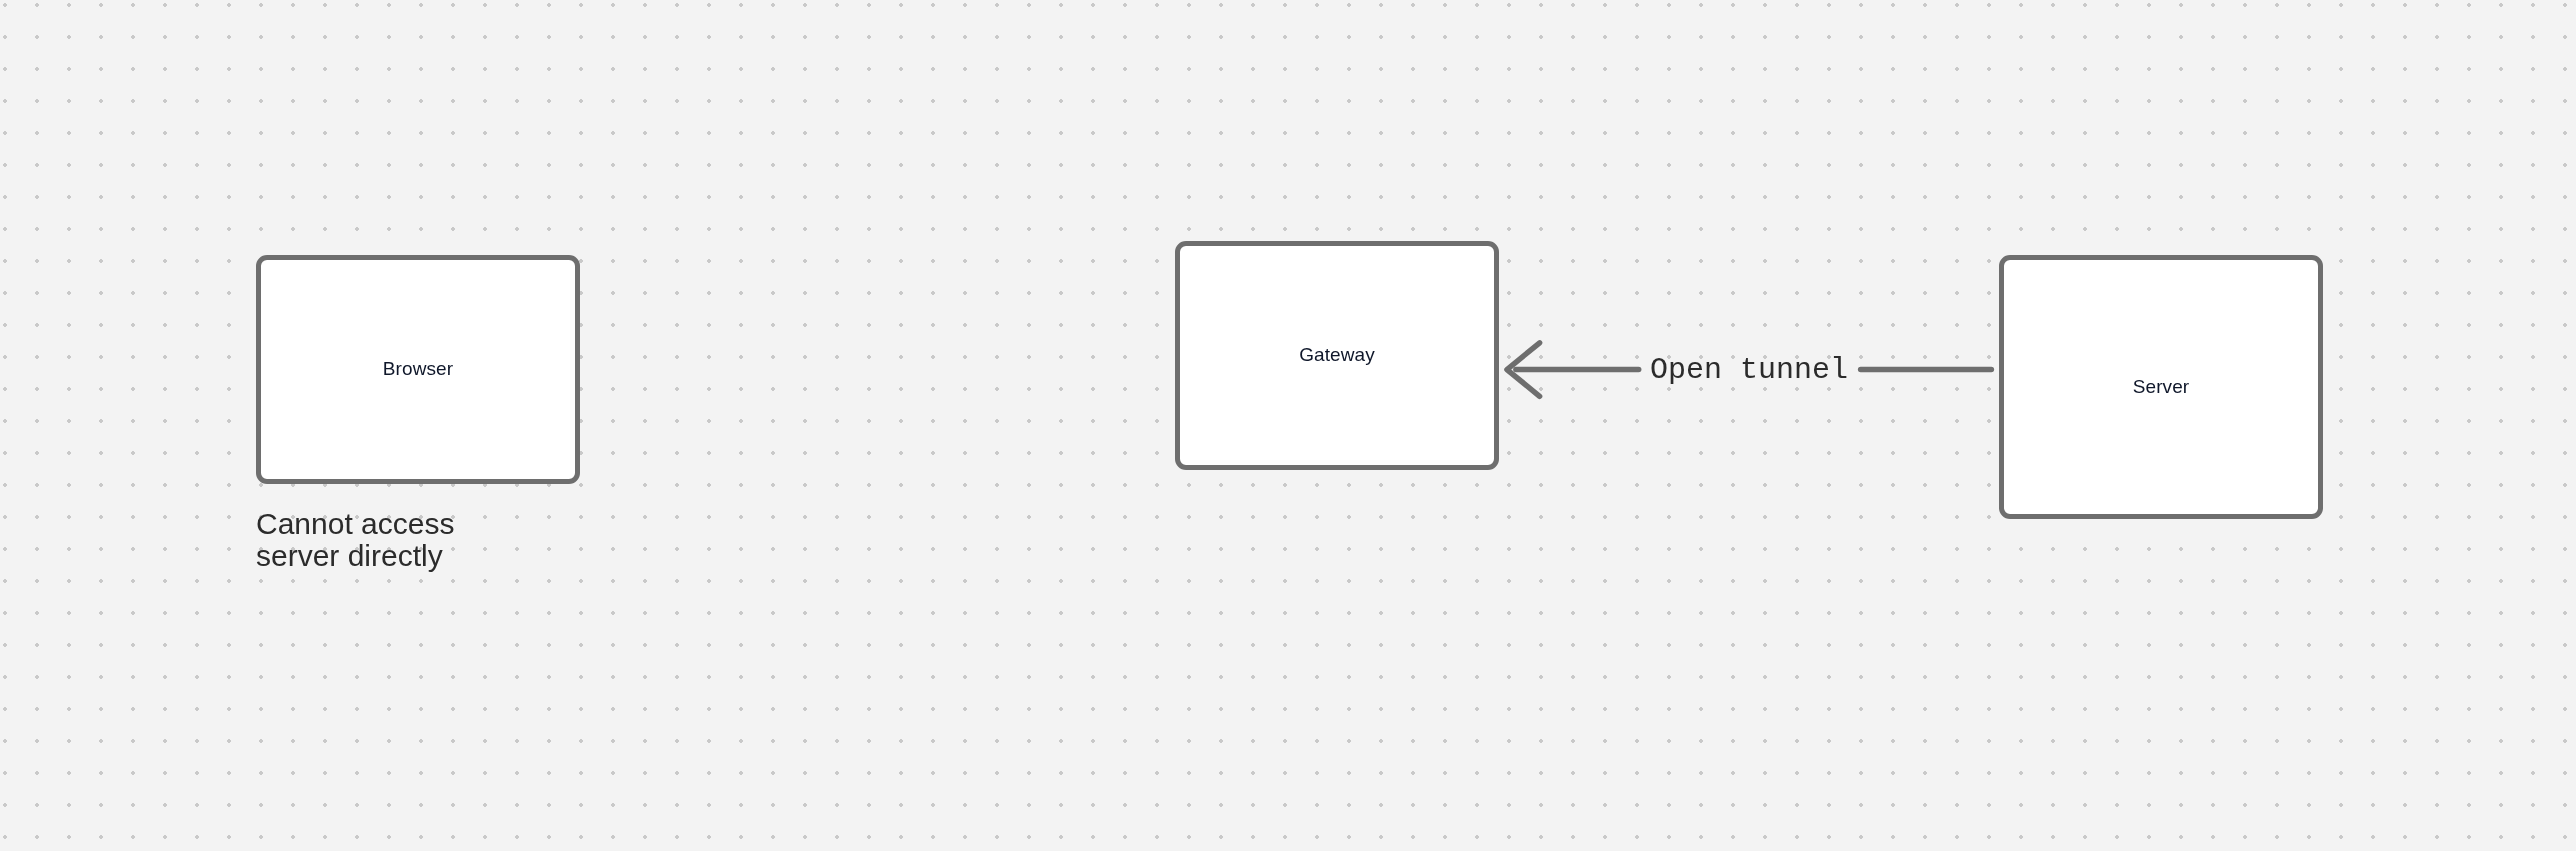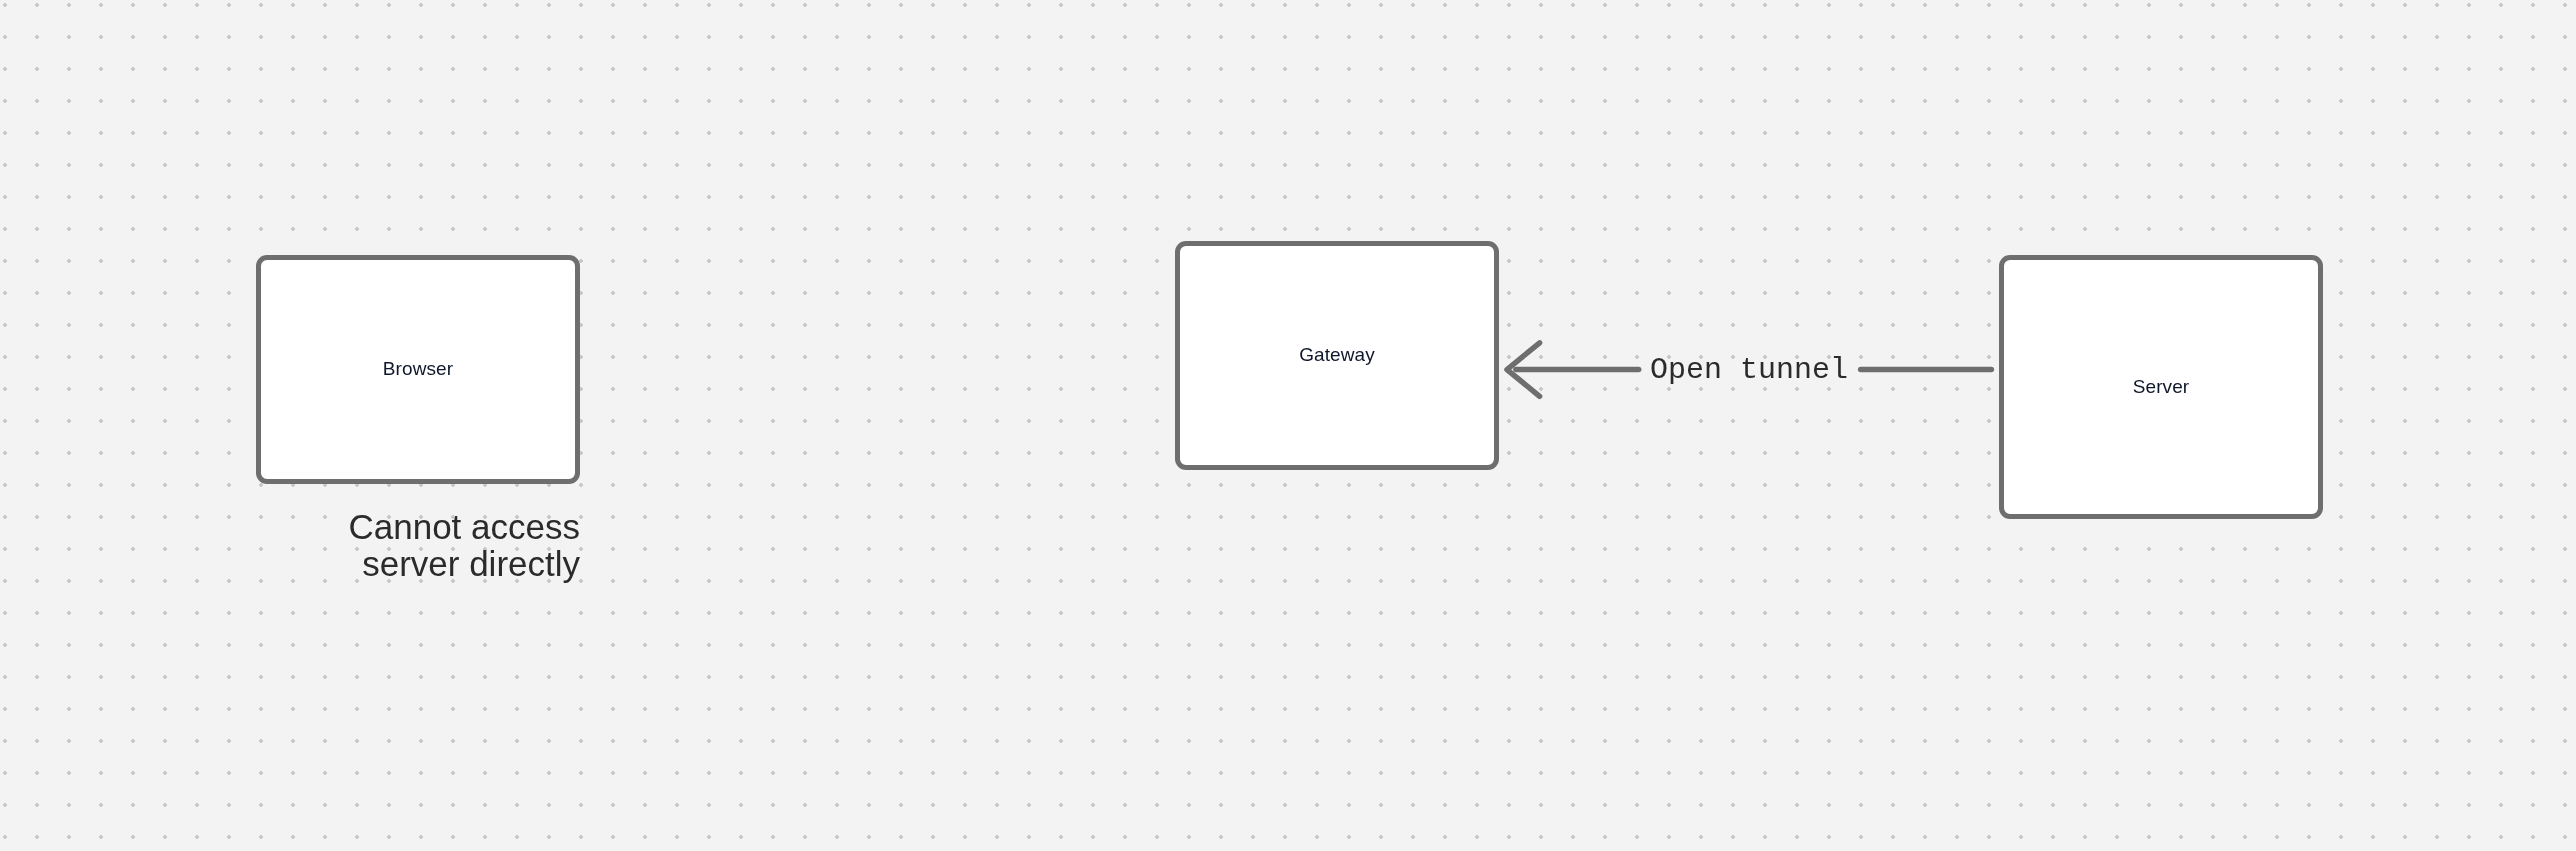--- a/index.html
+++ b/index.html
@@ -49,24 +49,24 @@
     letter-spacing: 0.1px;
     white-space: nowrap;
   }
 
   #node-browser { left: 256px; top: 255px; width: 324px; height: 229px; }
   #node-gateway { left: 1175px; top: 241px; width: 324px; height: 229px; }
   #node-server  { left: 1999px; top: 255px; width: 324px; height: 264px; }
 
   .node-caption {
     position: absolute;
-    font-size: 35px;
+    font-size: 30px;
     line-height: 1.07;
     color: #2b2b2b;
-    text-align: right;
+    text-align: left;
     white-space: pre-line;
   }
 
   #caption-browser {
     left: 256px;
     top: 508px;
     width: 324px;
   }
 
   .edge-label {

